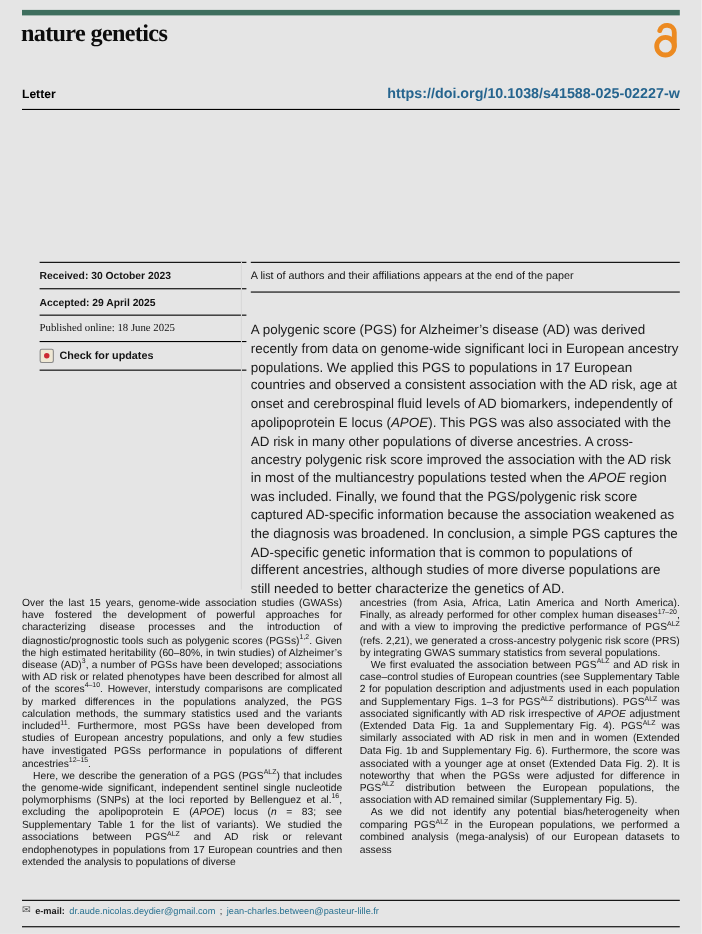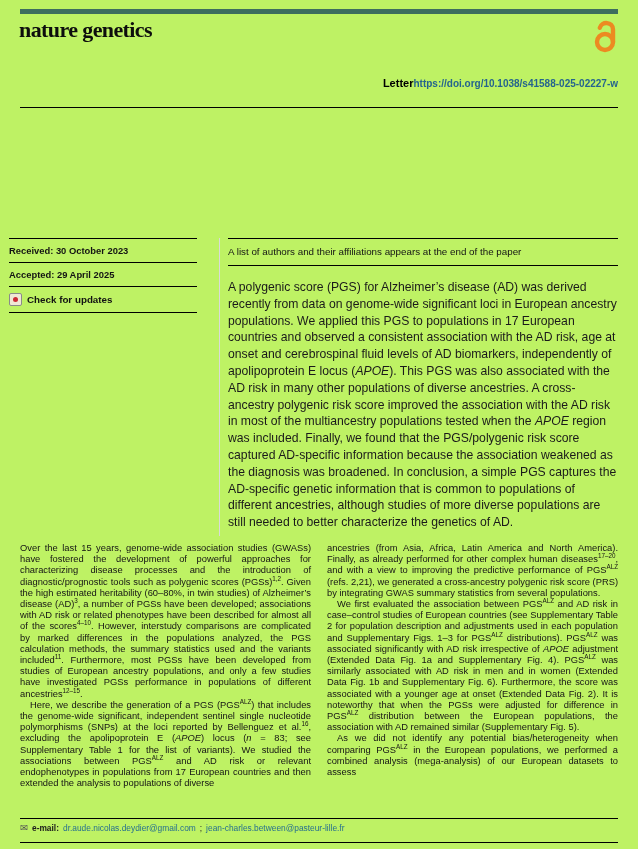--- a/index.html
+++ b/index.html
@@ -1,52 +1,52 @@
 <!DOCTYPE html>
 <html><head>
 <meta charset="utf-8">
 <style>
   html, body { margin: 0; padding: 0; background: #ffffff; }
   .page {
     position: relative;
     width: 638px;
     height: 849px;
-    background: #bef264;
+    background: #e5e5e5;
     font-family: "Liberation Sans", sans-serif;
     color: #111;
     overflow: hidden;
   }
   
   .topbar {
     position: absolute; left: 20px; right: 20px; top: 9px; height: 5px;
     background: #3e6e5e;
   }
   .journal {
     position: absolute; left: 19px; top: 17px;
     font-family: "Liberation Serif", serif;
     font-weight: 700; font-size: 22px; letter-spacing: -0.6px; color: #0d0d0d;
   }
   .oa-logo { position: absolute; right: 20px; top: 19px; width: 26px; height: 34px; }
   
   .masthead {
     position: absolute; left: 20px; right: 20px; top: 77px;
-    display: flex; justify-content: flex-end; align-items: flex-end;
-    border-bottom: 1.5px solid #000; padding-bottom: 18px;
+    display: flex; justify-content: space-between; align-items: flex-end;
+    border-bottom: 1.5px solid #000; padding-bottom: 7px;
   }
   .article-type { font-weight: 700; font-size: 11px; color: #000; }
-  .doi { font-size: 10px; color: #25648e; text-decoration: none; font-weight: 600; }
+  .doi { font-size: 13px; color: #25648e; text-decoration: none; font-weight: 600; }
   
   .title {
     position: absolute; left: 19px; top: 103px; width: 600px;
     font-family: "Liberation Serif", serif;
     font-weight: 700; font-size: 27px; line-height: 29.5px;
     letter-spacing: -0.4px; color: #0a0a0a;
   }
   
-  .meta-col { position: absolute; left: 9px; top: 238px; width: 188px; }
+  .meta-col { position: absolute; left: 36px; top: 238px; width: 188px; }
   .meta-row {
     border-top: 1.2px solid #000;
     padding: 6px 0 6px 0;
     font-size: 9.4px; font-weight: 700; color: #131313;
   }
   .meta-row.serif { font-family: "Liberation Serif", serif; font-weight: 400; font-size: 9.8px; }
   .meta-row.last { border-bottom: 1.2px solid #000; }
   .check-updates { display: flex; align-items: center; gap: 5px; cursor: pointer; }
   .cm-box {
     width: 11px; height: 11px; border: 1px solid #8a8a8a; border-radius: 2px;
@@ -63,21 +63,21 @@
     background: #d9d9d9;
   }
   
   .right-col { position: absolute; left: 228px; top: 238px; width: 390px; }
   .authors-note {
     border-top: 1.2px solid #000; border-bottom: 1.2px solid #000;
     padding: 7px 0 8px 0;
     font-size: 9.8px; font-weight: 400; color: #131313;
   }
   .abstract {
-    margin-top: 13px;
+    margin-top: 26px;
     font-size: 12.2px; line-height: 16.8px; color: #1a1a1a;
     text-align: left; font-weight: 400;
   }
   .abstract i { font-style: italic; }
   
   .body-col {
     position: absolute; top: 543px; width: 291px;
     font-size: 9.35px; line-height: 11.2px; color: #141414;
     text-align: justify;
   }
@@ -112,20 +112,21 @@
 
   <div class="masthead">
     <span class="article-type">Letter</span>
     <a class="doi" href="#">https://doi.org/10.1038/s41588-025-02227-w</a>
   </div>
 
 
   <div class="meta-col">
     <div class="meta-row">Received: 30 October 2023</div>
     <div class="meta-row">Accepted: 29 April 2025</div>
+    <div class="meta-row serif">Published online: 18 June 2025</div>
     <div class="meta-row last check-updates">
       <span class="cm-box">
           <span class="cm-dot"></span>
         </span>
       <span class="check-label">Check for updates</span>
     </div>
   </div>
 
   <div class="v-divider"></div>
 

